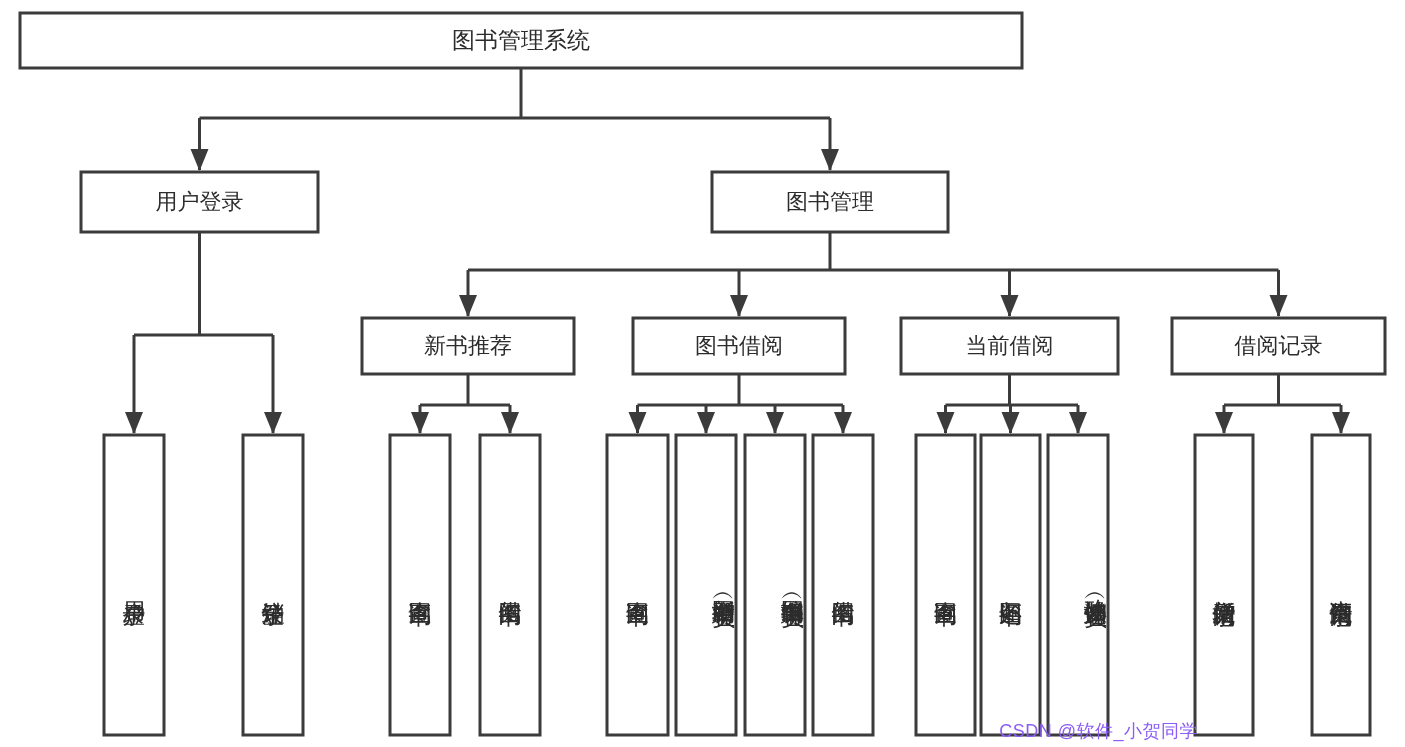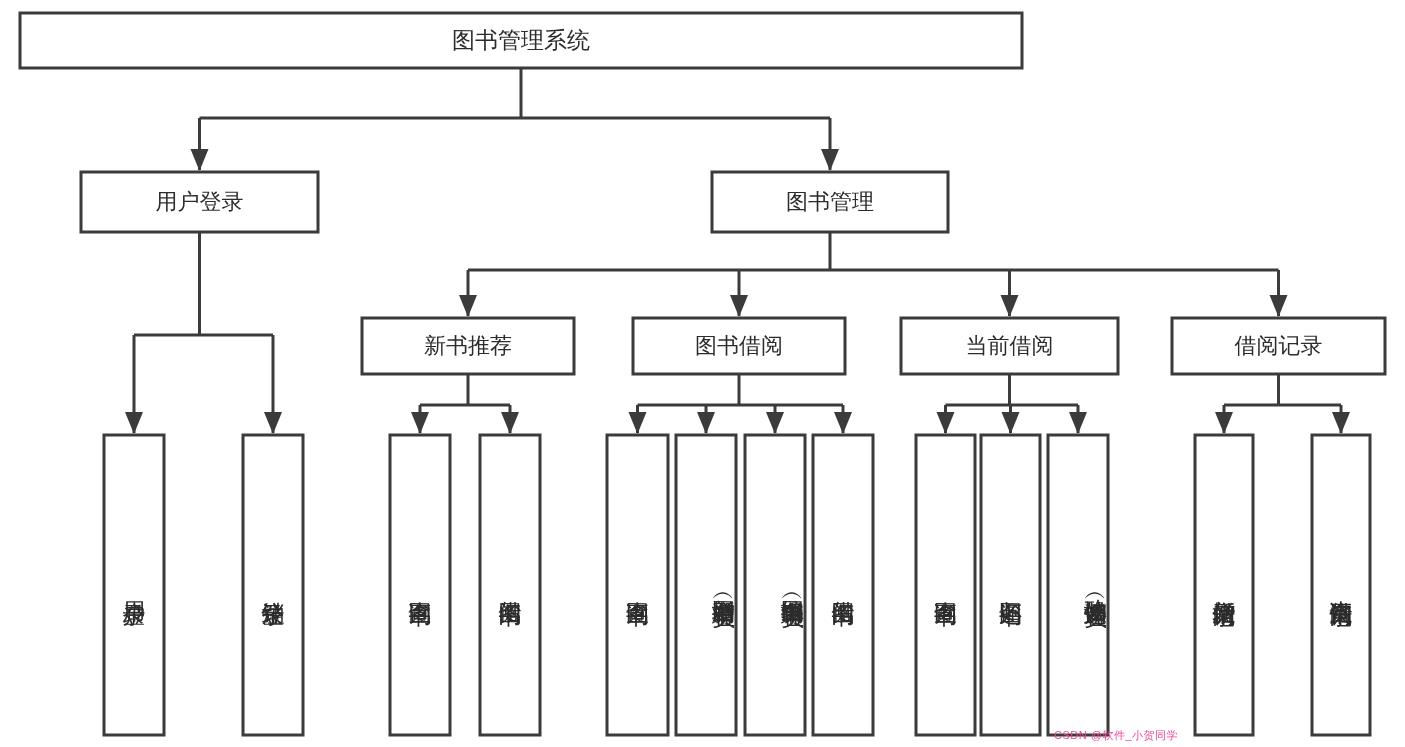--- a/index.html
+++ b/index.html
@@ -65,25 +65,25 @@
     display: flex;
     align-items: flex-start;
     justify-content: center;
     pointer-events: none;
   }
   .leaf-label.centered {
     align-items: center;
   }
   .watermark {
     position: absolute;
-    right: 28px;
+    right: 8px;
     bottom: 4px;
     font-family: "Liberation Sans", "DejaVu Sans", sans-serif;
-    font-size: 11px;
-    color: #ec4899;
+    font-size: 18px;
+    color: #8b5cf6;
     letter-spacing: 0.5px;
     user-select: none;
   }
 </style>
 </head>
 <body>
 
 <div id="diagram-root">
 
   <svg id="flowchart" viewBox="0 0 1405 747">

